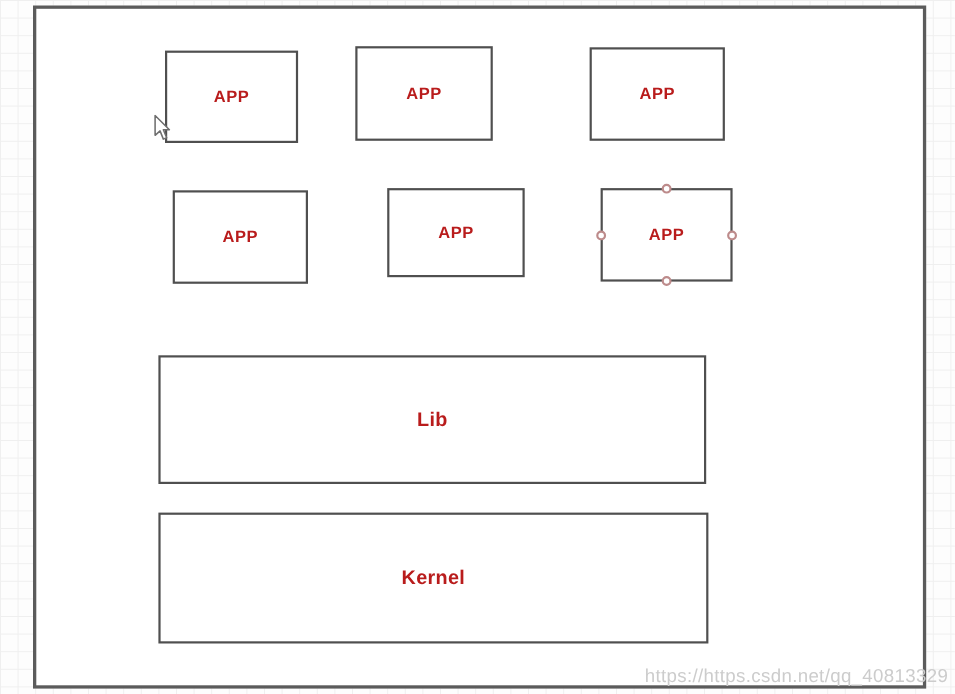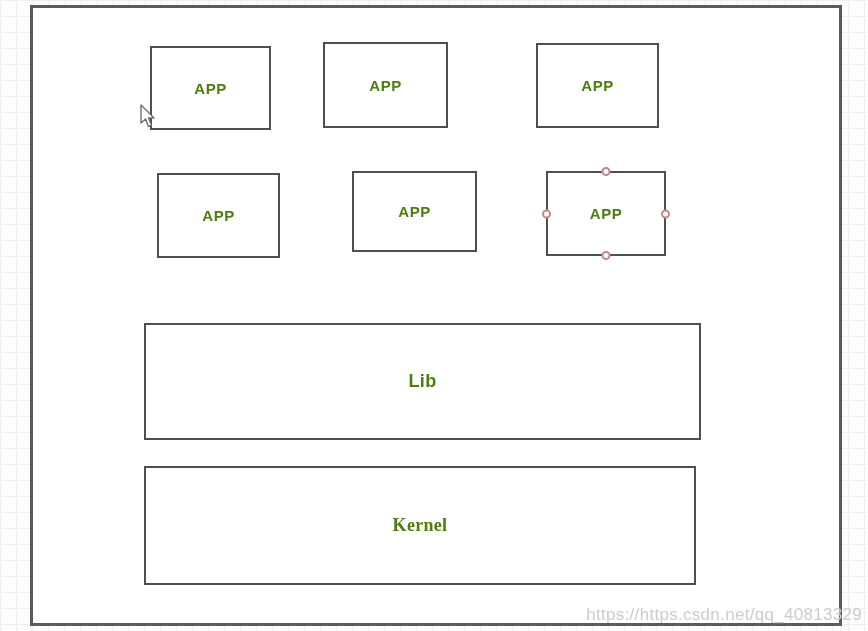--- a/index.html
+++ b/index.html
@@ -25,37 +25,37 @@
     border:3px solid #5b5b5b;
   }
 
   .shape {
     position:absolute;
     background:#ffffff;
     border:2px solid #4f4f4f;
     display:flex;
     align-items:center;
     justify-content:center;
-    color:#4d7c0f;
+    color:#b91c1c;
     font-weight:bold;
   }
   .app-box { font-size:15px; letter-spacing:0.5px; }
   .layer-box { font-size:18px; letter-spacing:0.3px; }
 
   
   .b1 { left:150px; top:46px;  width:121px; height:84px; }
   .b2 { left:323px; top:42px;  width:125px; height:86px; }
   .b3 { left:536px; top:43px;  width:123px; height:85px; }
   
   .b4 { left:157px; top:173px; width:123px; height:85px; }
   .b5 { left:352px; top:171px; width:125px; height:81px; }
   .b6 { left:546px; top:171px; width:120px; height:85px; }
   
-  .lib    { left:144px; top:323px; width:557px; height:117px; }
-  .kernel { left:144px; top:466px; width:552px; height:119px;font-family:Liberation Serif, serif; }
+  .lib    { left:144px; top:323px; width:498px; height:117px; }
+  .kernel { left:144px; top:466px; width:500px; height:119px; }
 
   .handle {
     position:absolute;
     width:9px; height:9px;
     border-radius:50%;
     background:#ffffff;
     border:2px solid #bd8b8b;
     z-index:5;
   }
   .handle.top    { left:50%; top:-6px;    transform:translateX(-50%); }

